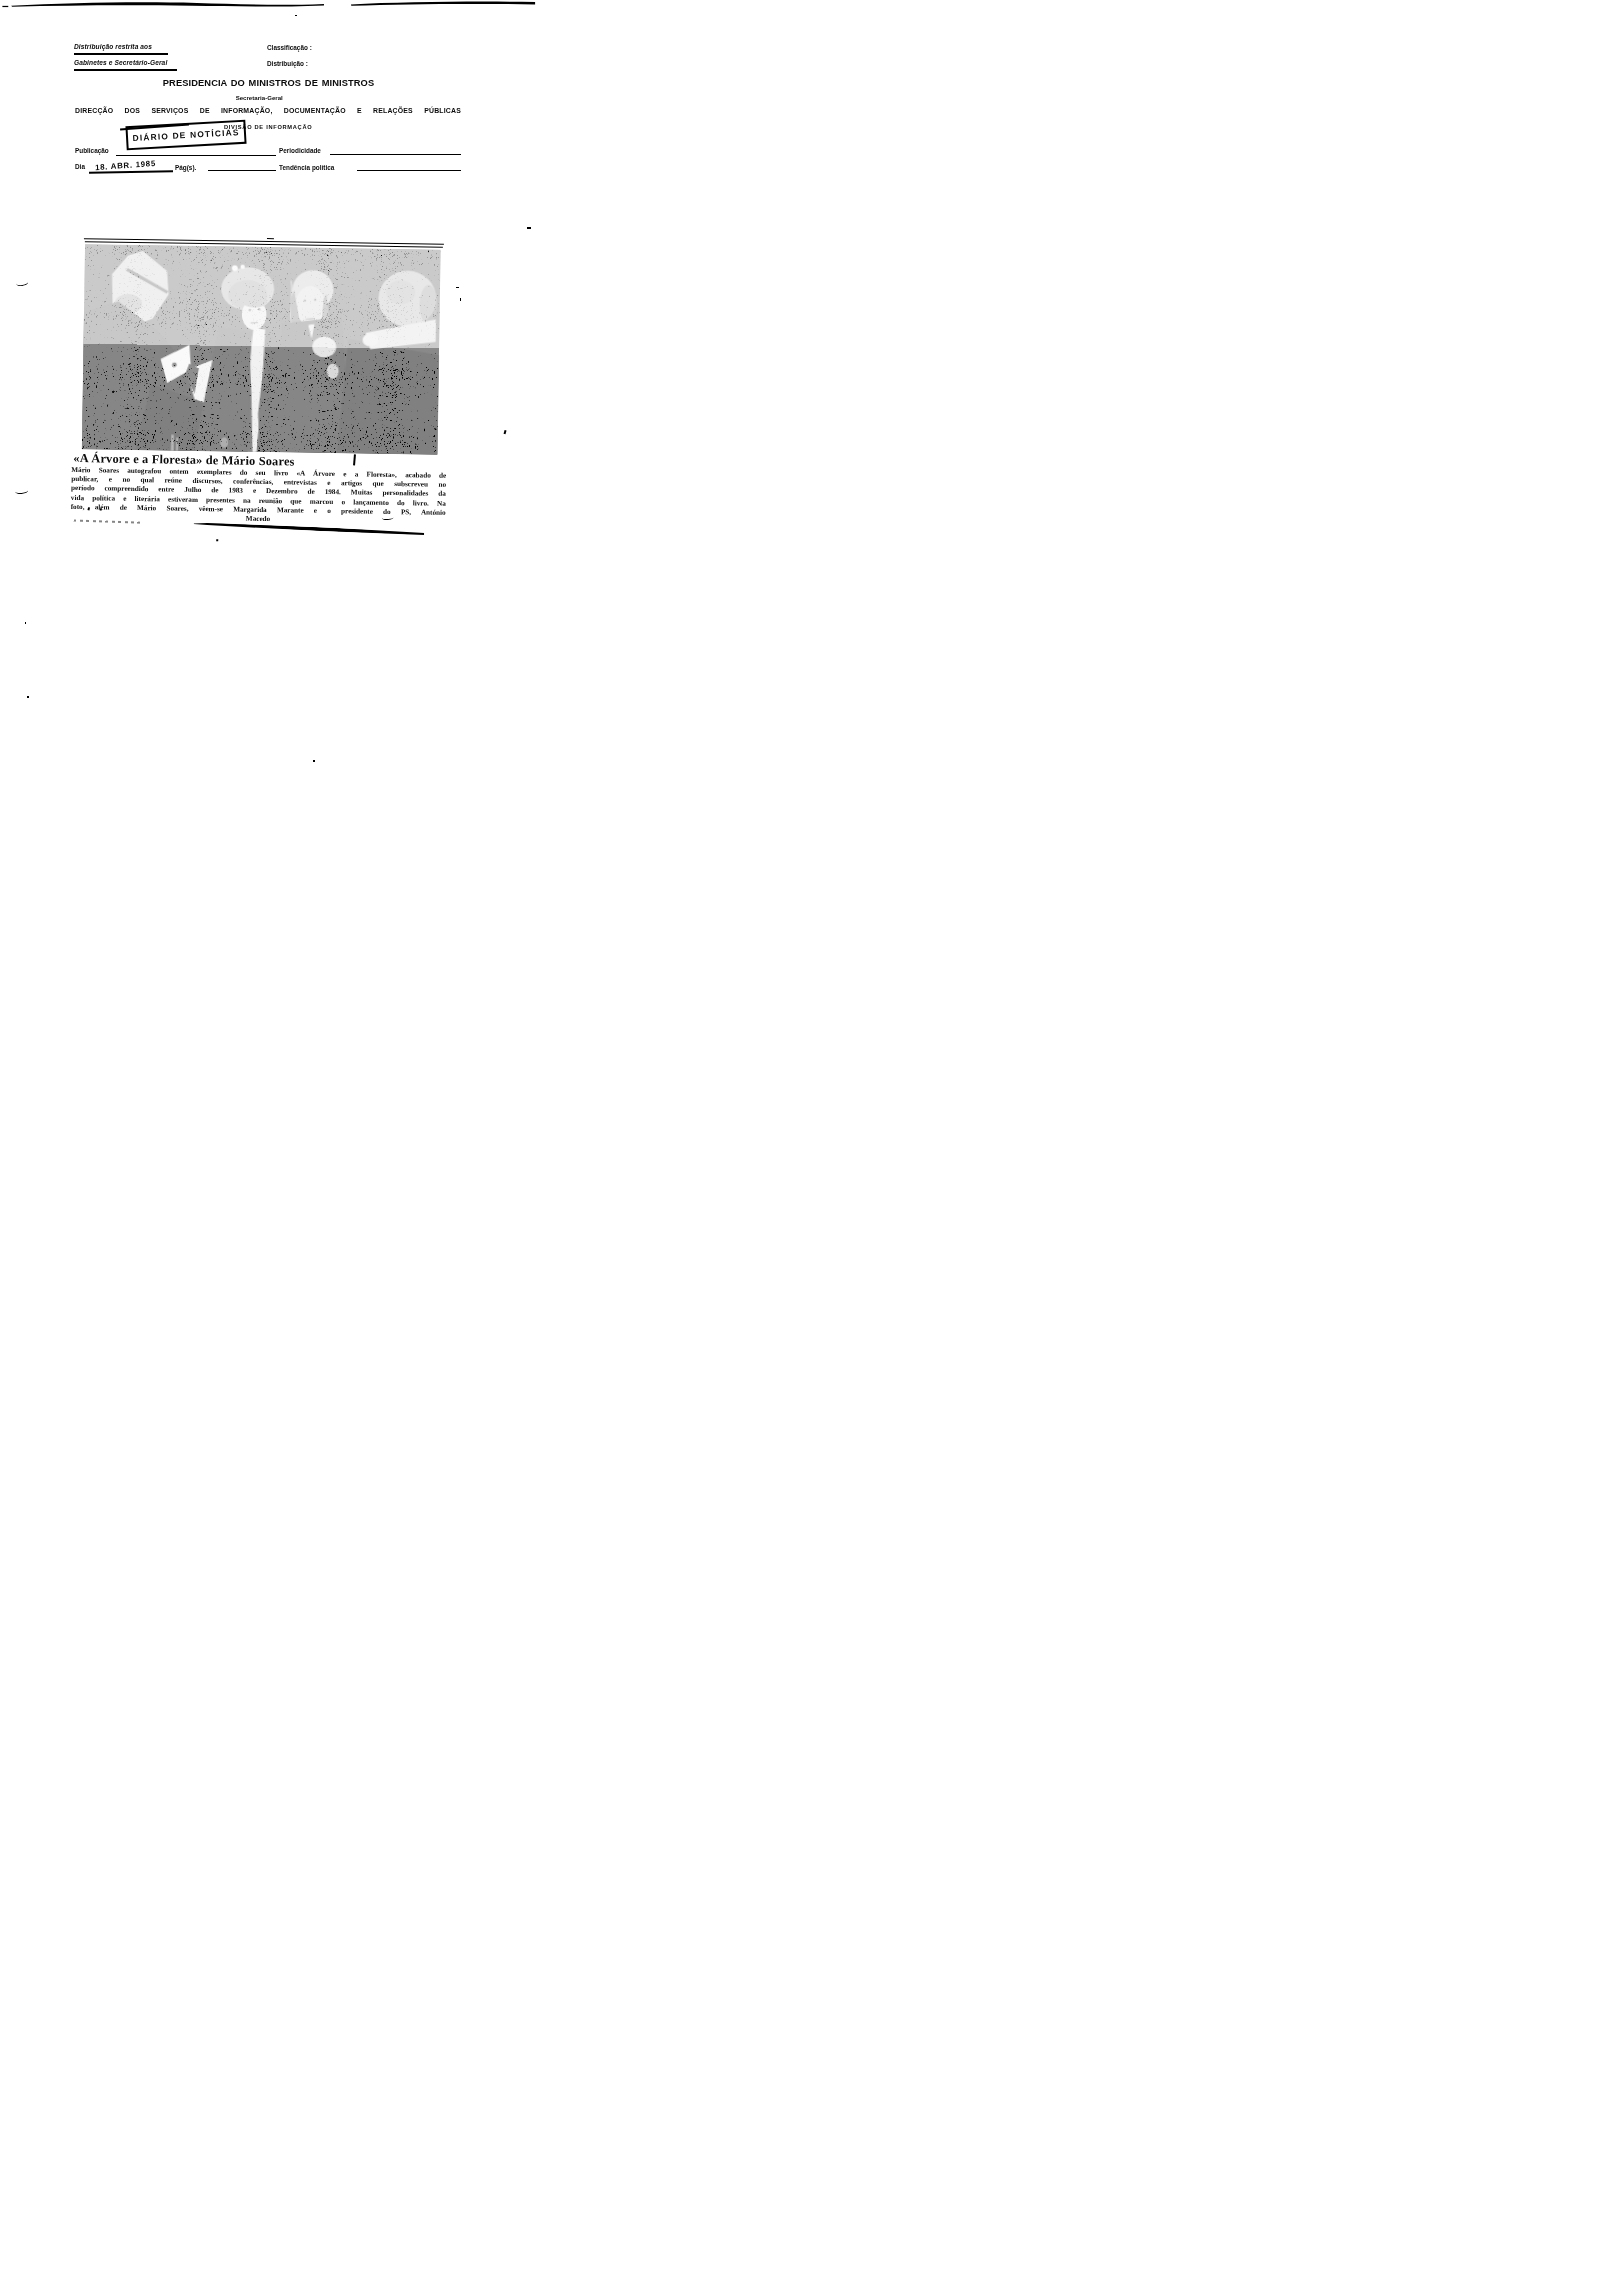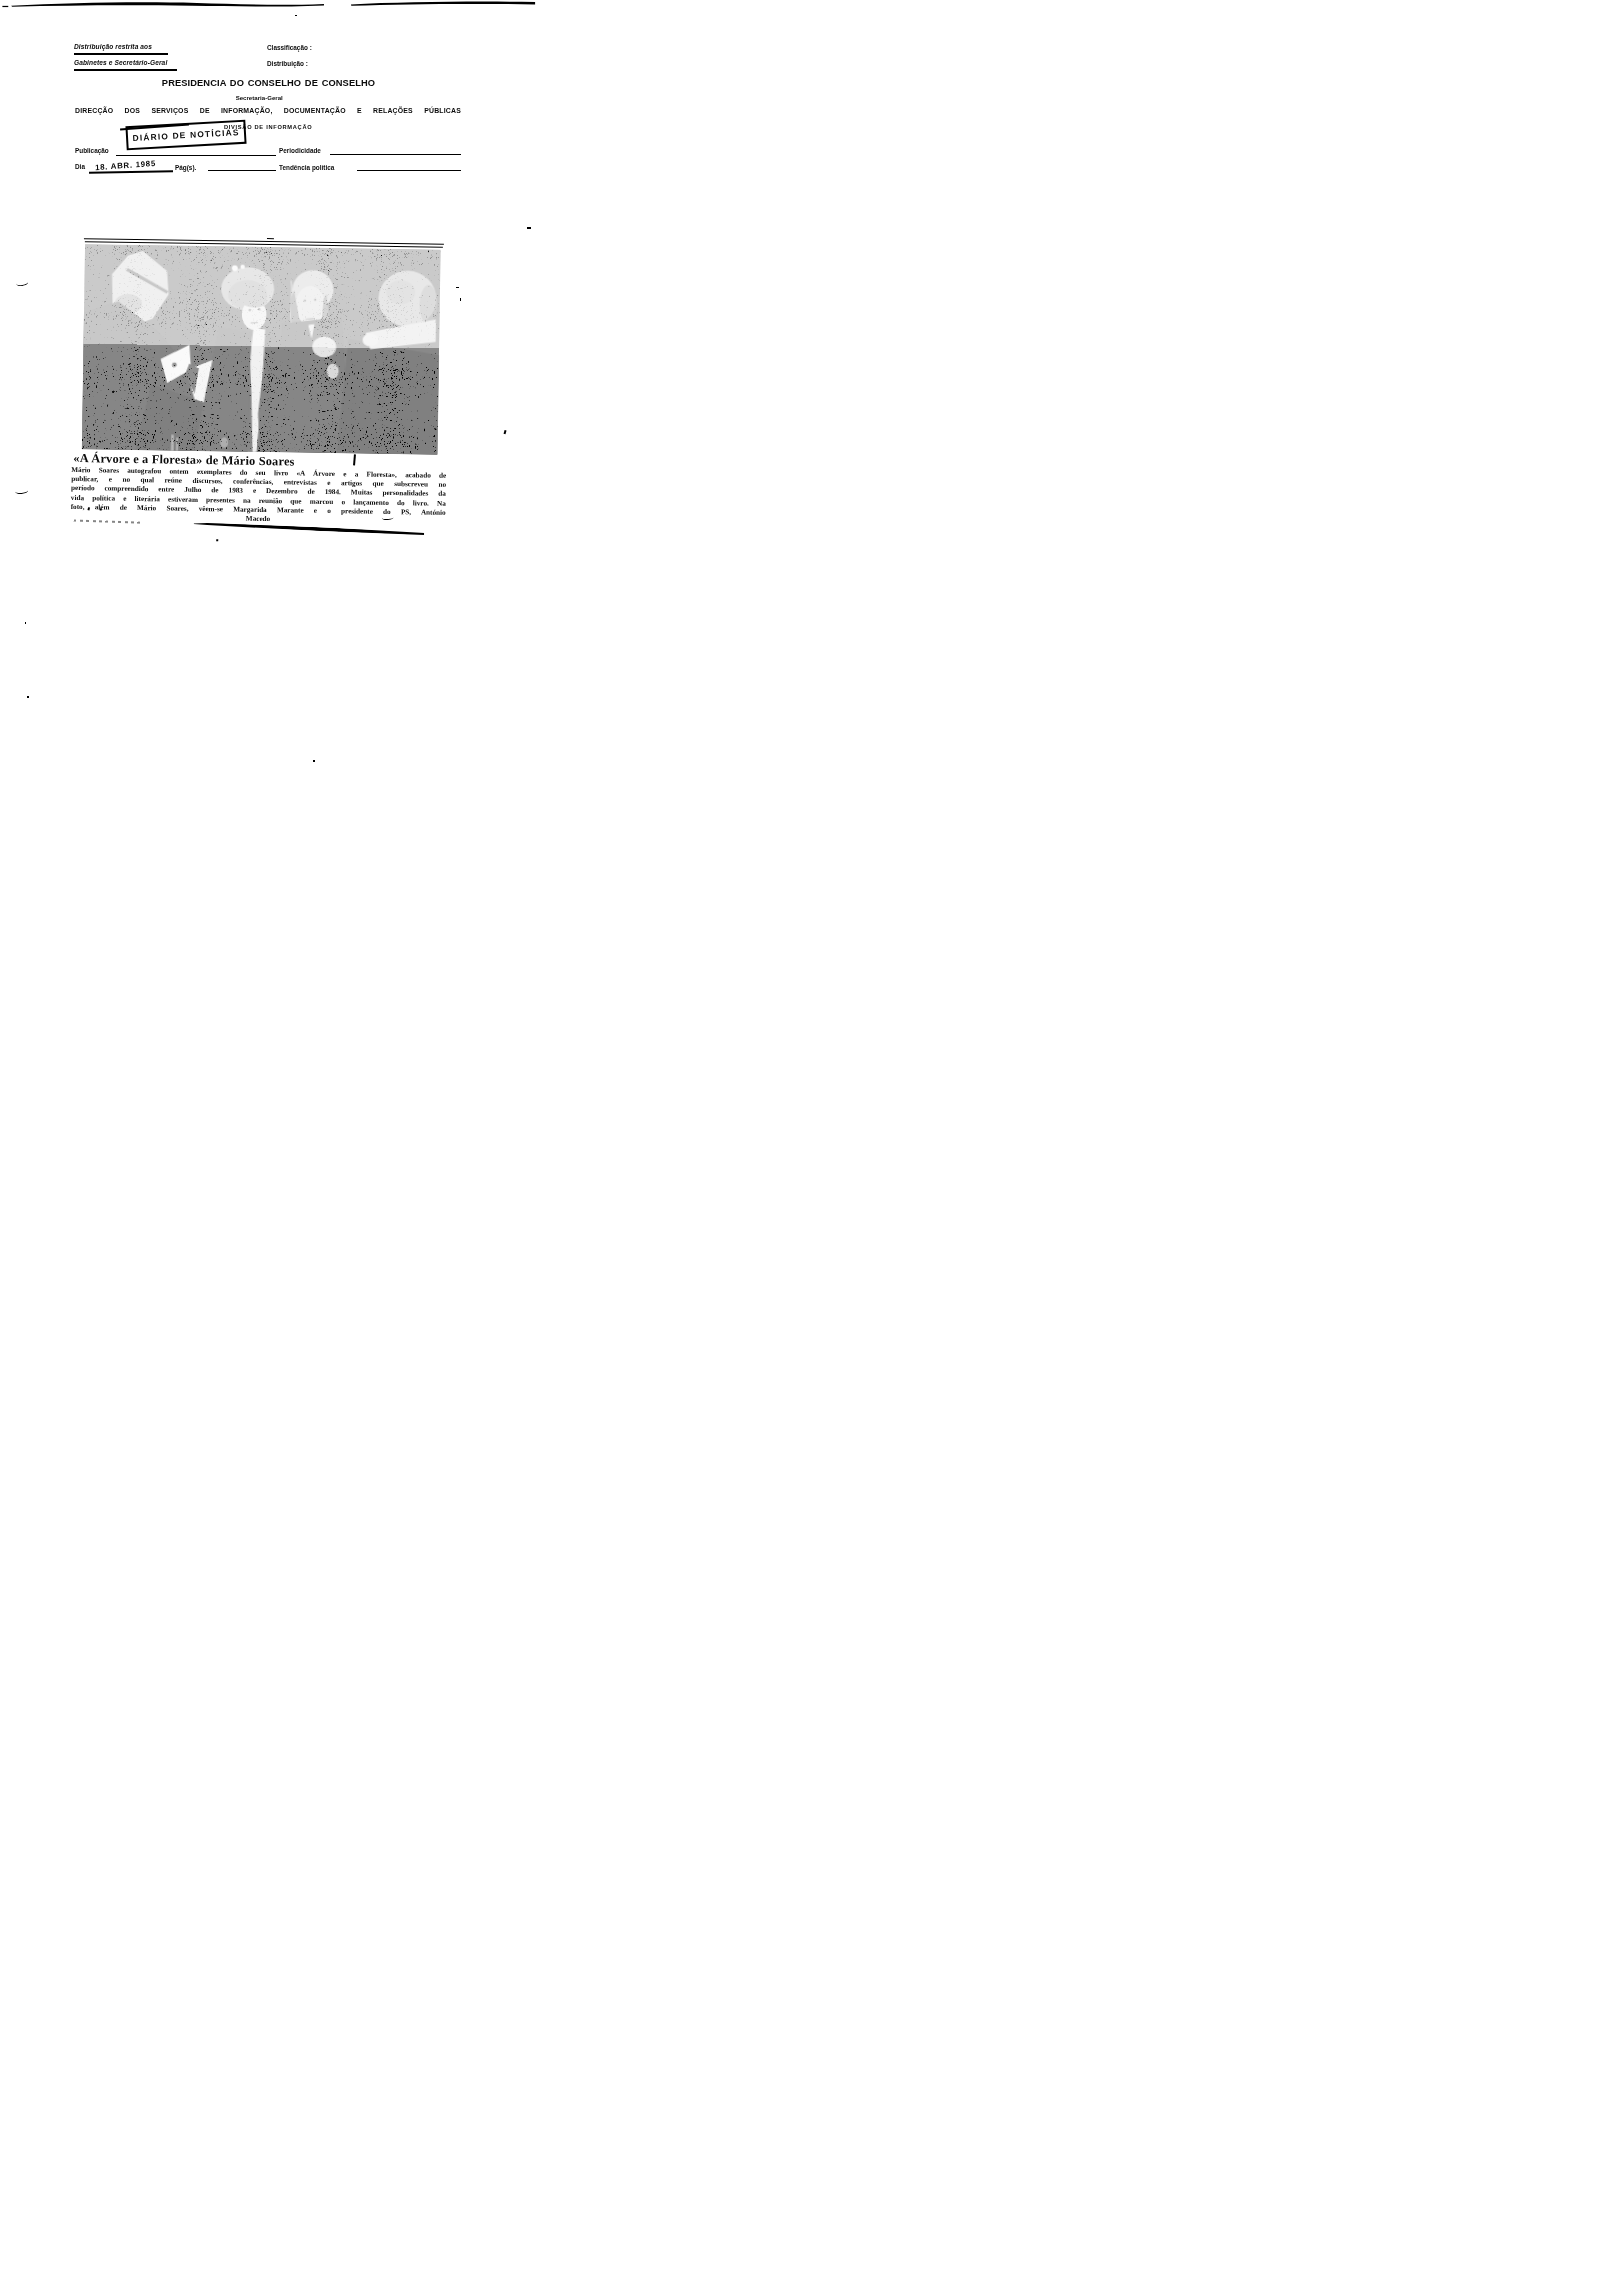--- a/index.html
+++ b/index.html
@@ -59,21 +59,21 @@
   <div class="speck" style="left:295px;top:14.7px;width:1.5px;height:1.5px"></div>
 
   <div class="abs restricted" style="left:74px;top:43px">Distribuição restrita aos</div>
   <div class="bar" style="left:74px;top:53px;width:94px;height:1.7px"></div>
   <div class="abs restricted" style="left:74px;top:59px">Gabinetes e Secretário-Geral</div>
   <div class="bar" style="left:74px;top:69px;width:103px;height:1.7px"></div>
 
   <div class="lbl" style="left:267px;top:44px">Classificação :</div>
   <div class="lbl" style="left:267px;top:60px">Distribuição :</div>
 
-  <div class="title">PRESIDENCIA DO CONSELHO DE CONSELHO</div>
+  <div class="title">PRESIDENCIA DO MINISTROS DE MINISTROS</div>
   <div class="subtitle">Secretaria-Geral</div>
   <div class="directorate">DIRECÇÃO DOS SERVIÇOS DE INFORMAÇÃO, DOCUMENTAÇÃO E RELAÇÕES PÚBLICAS</div>
   <div class="division">DIVISÃO DE INFORMAÇÃO</div>
 
   <div class="stamp-extra"></div>
   <div class="stamp">
     <span class="stamp-text">DIÁRIO DE NOTÍCIAS</span>
   </div>
 
   <div class="lbl" style="left:75px;top:147px">Publicação</div>

